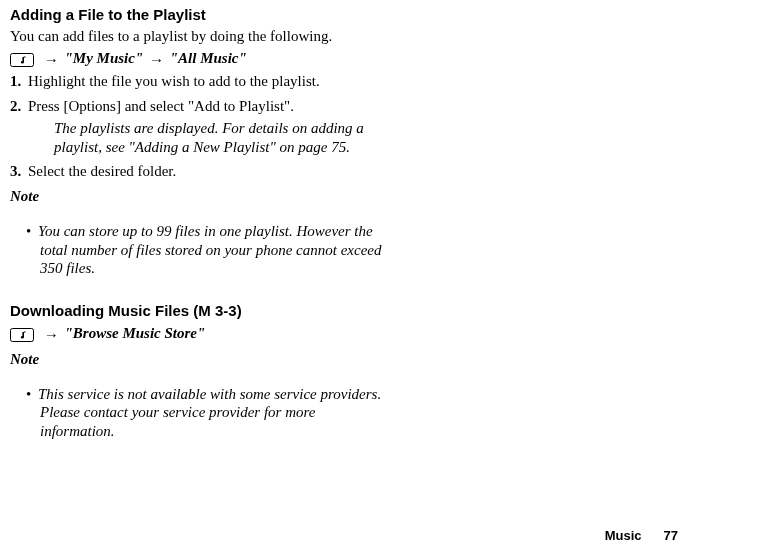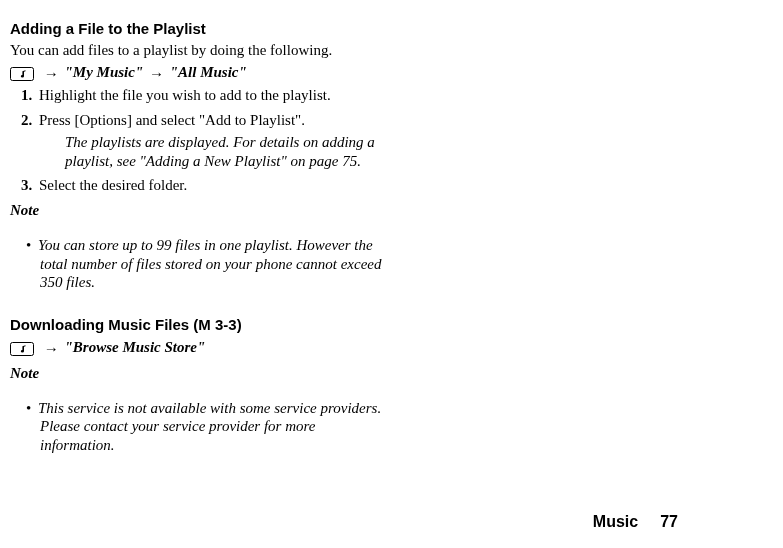--- a/index.html
+++ b/index.html
@@ -11,21 +11,21 @@
     font-family: "Times New Roman", Times, serif;
     font-size: 15px;
     color: #000;
     line-height: 1.25;
   }
   .page {
     position: relative;
     width: 702px;
     height: 548px;
     box-sizing: border-box;
-    padding: 20px 0 0 10px;
+    padding: 6px 0 0 10px;
   }
   .col {
     width: 390px;
   }
   .h3 {
     font-family: Arial, Helvetica, sans-serif;
     font-weight: bold;
     font-size: 15px;
     margin: 0 0 2px 0;
   }
@@ -39,21 +39,21 @@
   }
   .path .arrow {
     padding: 0 2px;
   }
   .bolditalic {
     font-weight: bold;
     font-style: italic;
   }
   ol.steps {
     list-style: none;
-    margin: 2px 0 0 11px;
+    margin: 2px 0 0 0;
     padding: 0;
   }
   ol.steps > li {
     margin-bottom: 6px;
     padding-left: 22px;
     text-indent: -22px;
   }
   ol.steps > li .num {
     font-weight: bold;
     display: inline-block;
@@ -85,24 +85,24 @@
     font-style: normal;
     display: inline-block;
     width: 12px;
     text-indent: 0;
   }
   .section-gap {
     height: 8px;
   }
   .footer {
     position: absolute;
-    bottom: 16px;
+    bottom: 4px;
     right: 24px;
     font-family: Arial, Helvetica, sans-serif;
-    font-size: 16px;
+    font-size: 13px;
   }
   .footer .cat {
     font-weight: bold;
     margin-right: 22px;
   }
   .footer .pg {
     font-weight: bold;
   }
   svg.music-key {
     display: inline-block;

